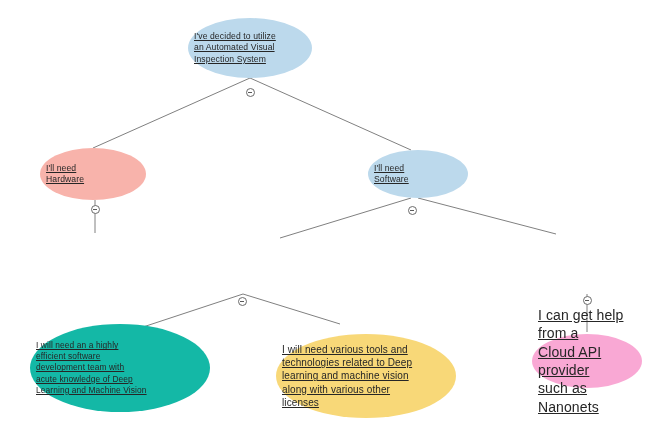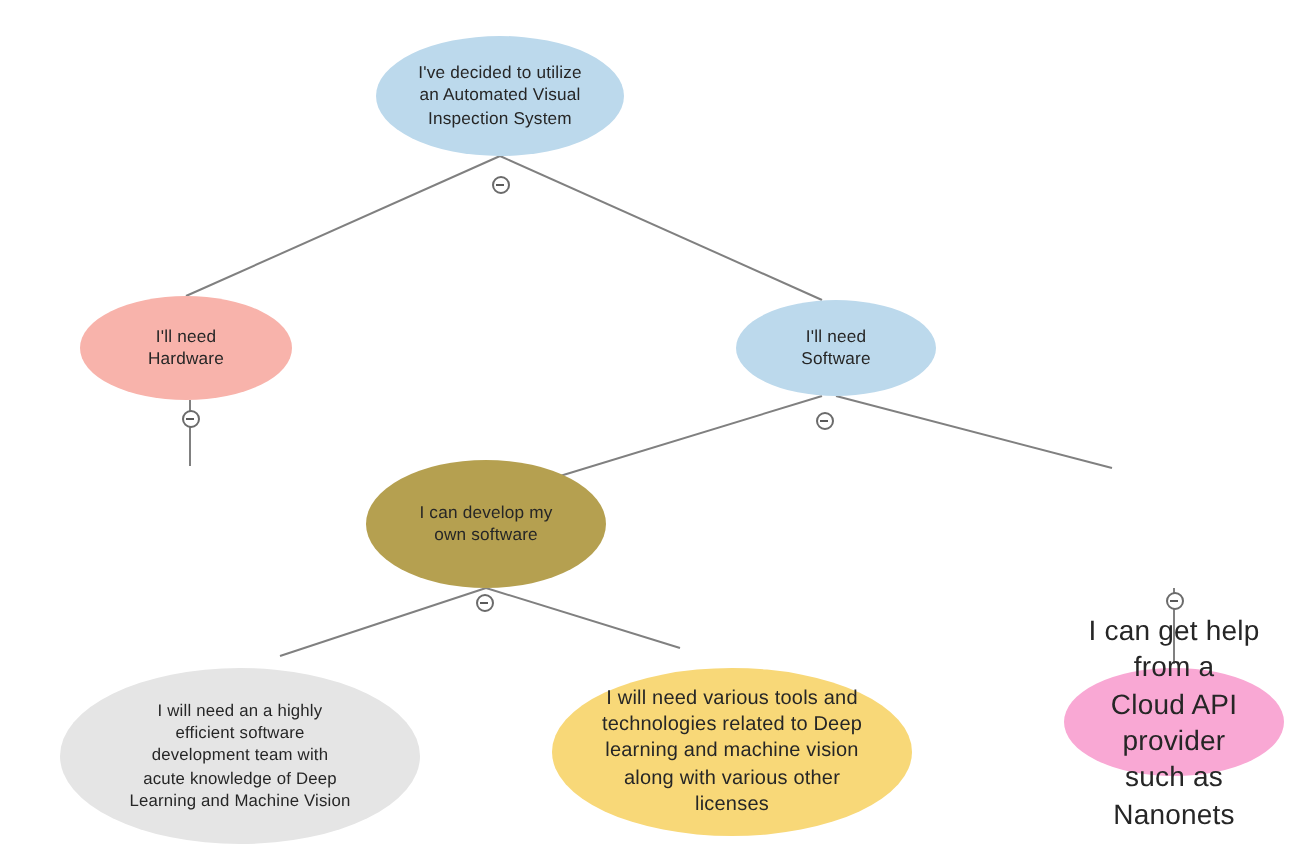--- a/index.html
+++ b/index.html
@@ -34,28 +34,29 @@
     width: 656px;
     height: 432px;
   }
   .node {
     position: absolute;
     display: flex;
     align-items: center;
     justify-content: center;
     box-sizing: border-box;
     border-radius: 50%;
-    text-align: center;
+    text-align: left;
     color: #262626;
     font-size: 8.5px;
     line-height: 1.32;
     letter-spacing: 0.1px;
     padding: 0 6px;
     white-space: pre-line;
     user-select: none;
+    text-decoration: underline;
   }
   .node-text {
     display: block;
     width: 100%;
     white-space: pre-line;
   }
   .toggle {
     position: absolute;
     width: 9px;
     height: 9px;
@@ -91,26 +92,24 @@
     </svg>
 
   <div id="node-layer">
       <div class="node" style="left: 188px; top: 18px; width: 124px; height: 60px; background: rgb(188, 217, 236); color: rgb(38, 38, 38); font-size: 8.6px;"><span class="node-text">I've decided to utilize
 an Automated Visual
 Inspection System</span></div>
       <div class="node" style="left: 40px; top: 148px; width: 106px; height: 52px; background: rgb(248, 179, 171); color: rgb(38, 38, 38); font-size: 8.6px;"><span class="node-text">I'll need
 Hardware</span></div>
       <div class="node" style="left: 368px; top: 150px; width: 100px; height: 48px; background: rgb(188, 217, 236); color: rgb(38, 38, 38); font-size: 8.6px;"><span class="node-text">I'll need
 Software</span></div>
-      <div class="node" style="left: 183px; top: 230px; width: 120px; height: 64px; background: rgb(181, 160, 80); color: rgb(38, 38, 38); font-size: 8.6px;"><span class="node-text">I can develop my
-own software</span></div>
       <div class="node" style="left: 532px; top: 334px; width: 110px; height: 54px; background: #f9a8d4; color: rgb(38, 38, 38); font-size: 14px;"><span class="node-text">I can get help from a
 Cloud API provider
 such as Nanonets</span></div>
-      <div class="node" style="left: 30px; top: 334px; width: 180px; height: 88px; background: #e5e5e5; color: rgb(38, 38, 38); font-size: 8.4px;"><span class="node-text">I will need an a highly
+      <div class="node" style="left: 30px; top: 324px; width: 180px; height: 88px; background: #14b8a6; color: rgb(38, 38, 38); font-size: 8.4px;"><span class="node-text">I will need an a highly
 efficient software
 development team with
 acute knowledge of Deep
 Learning and Machine Vision</span></div>
       <div class="node" style="left: 276px; top: 334px; width: 180px; height: 84px; background: rgb(248, 216, 120); color: rgb(38, 38, 38); font-size: 10px;"><span class="node-text">I will need various tools and
 technologies related to Deep
 learning and machine vision
 along with  various other
 licenses</span></div>
       <div class="toggle" style="left: 245.5px; top: 87.5px;"></div>

